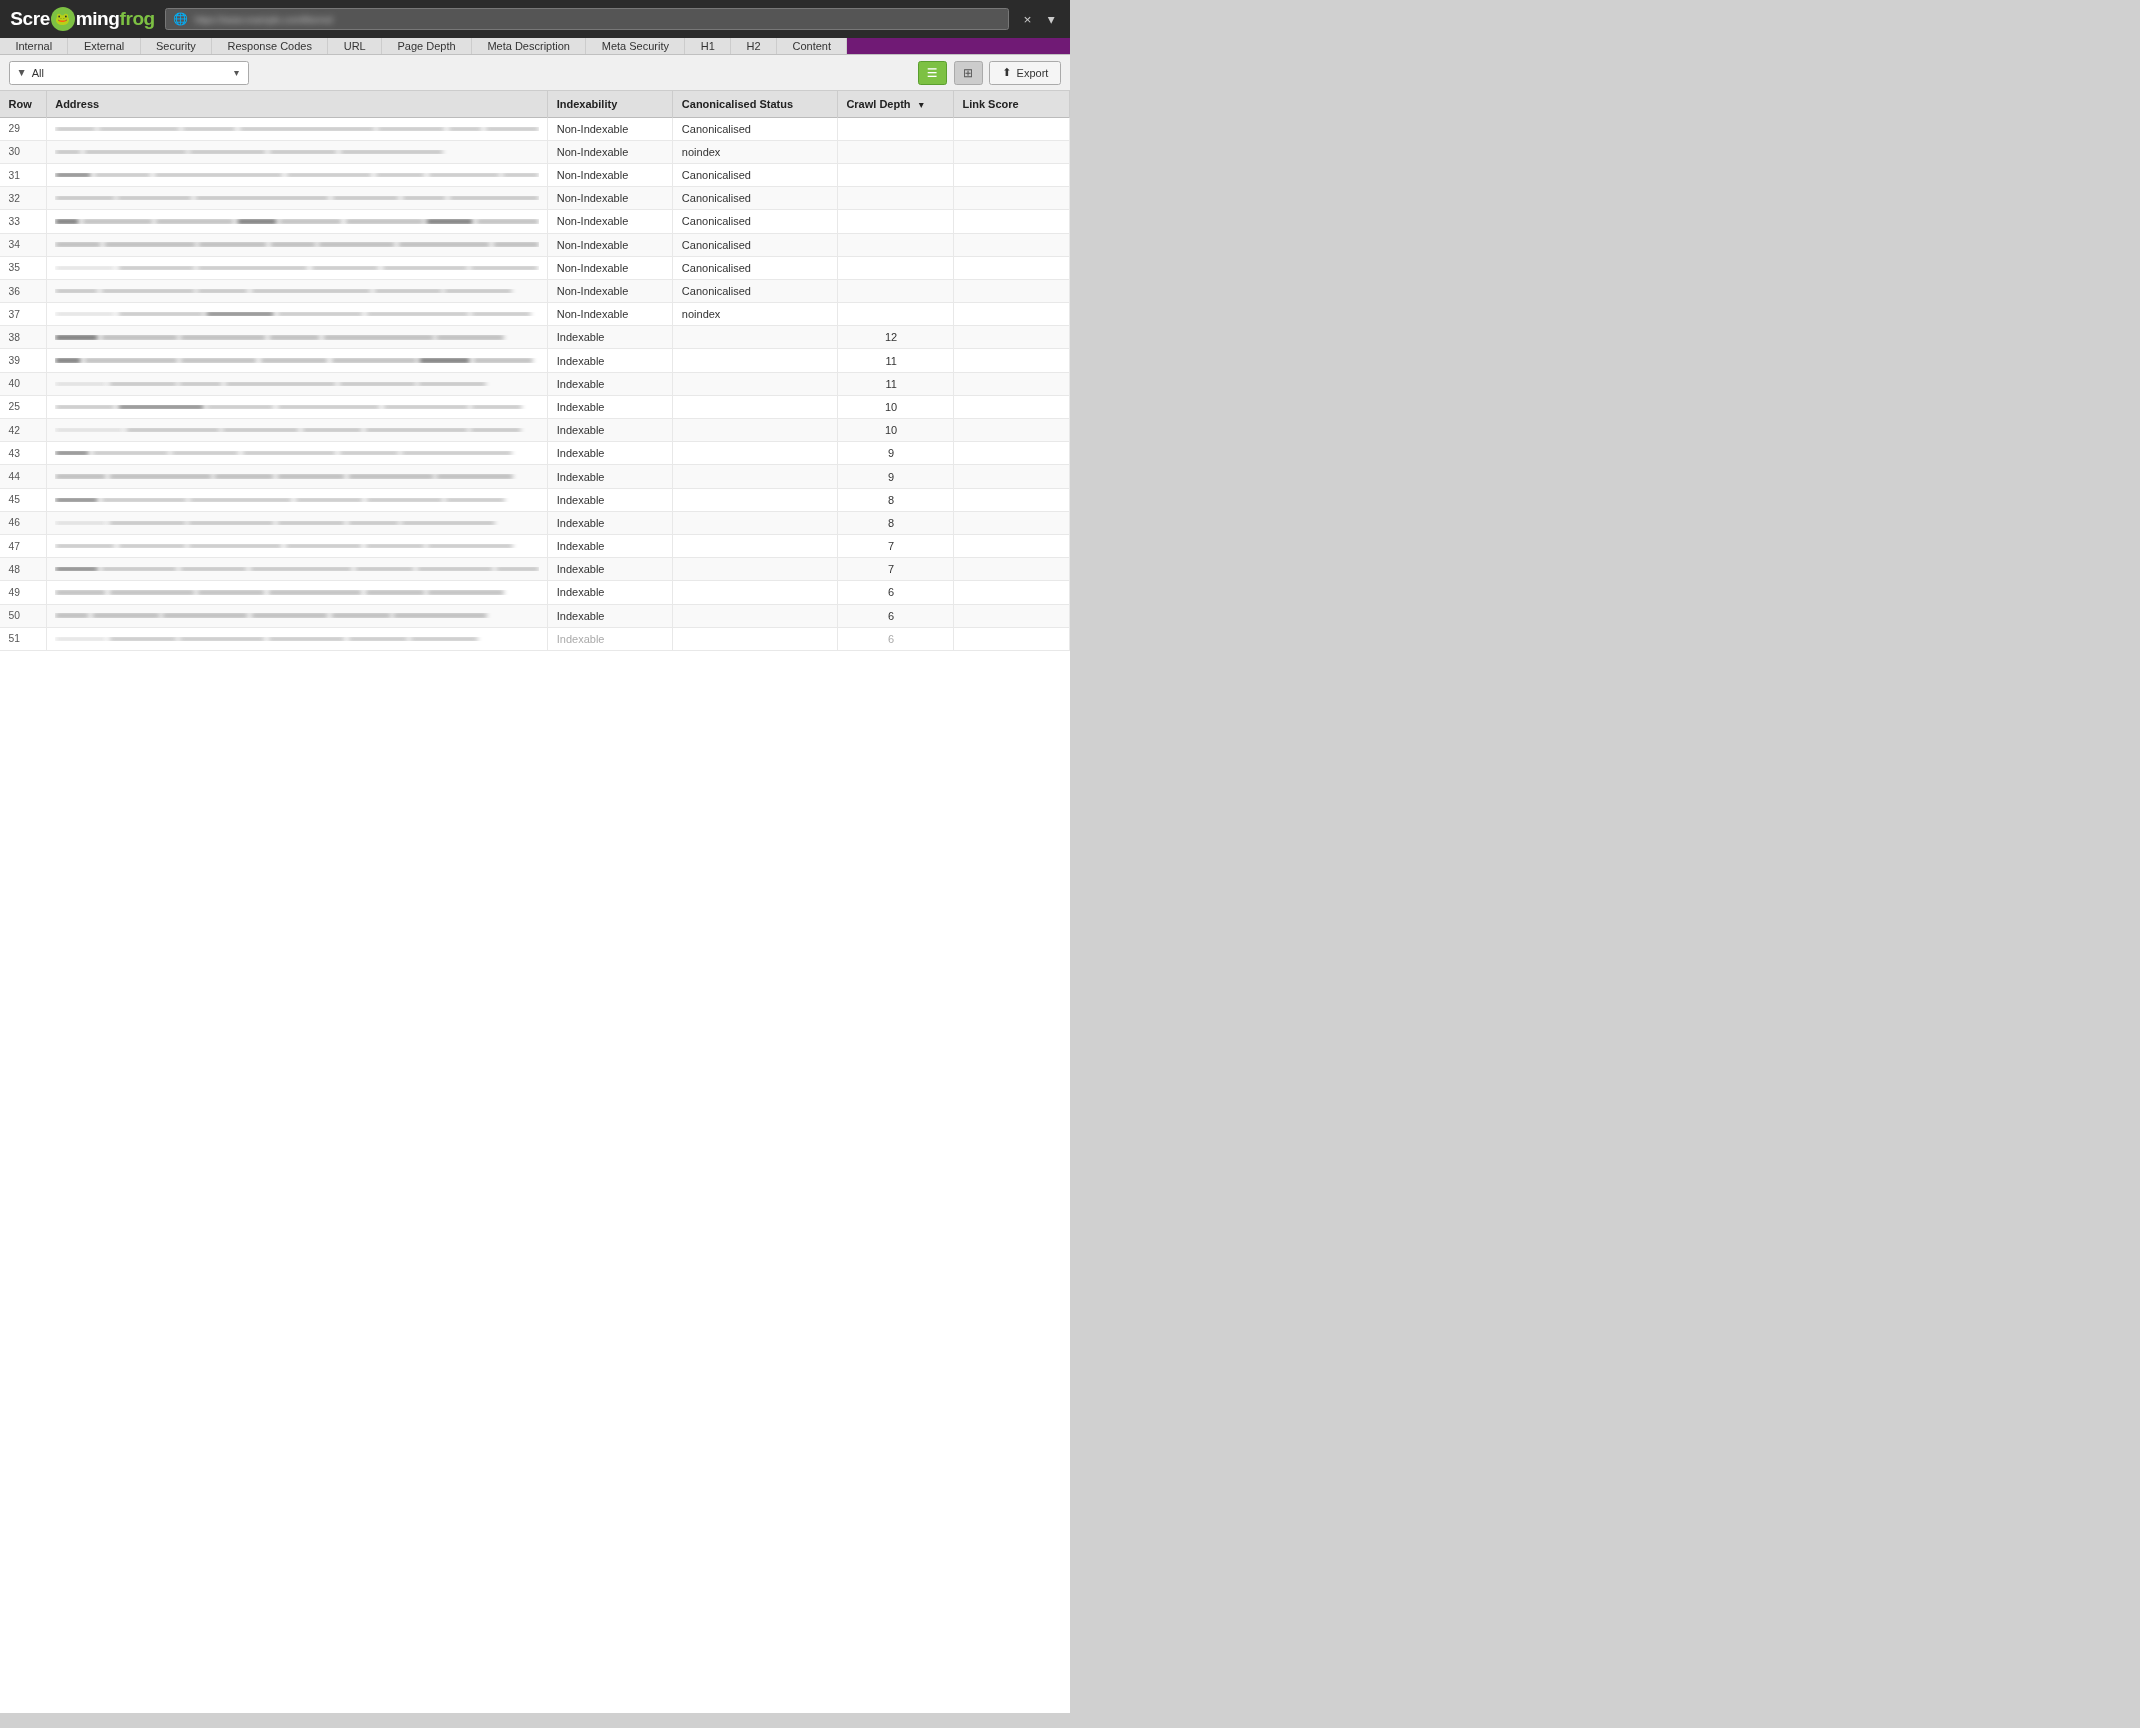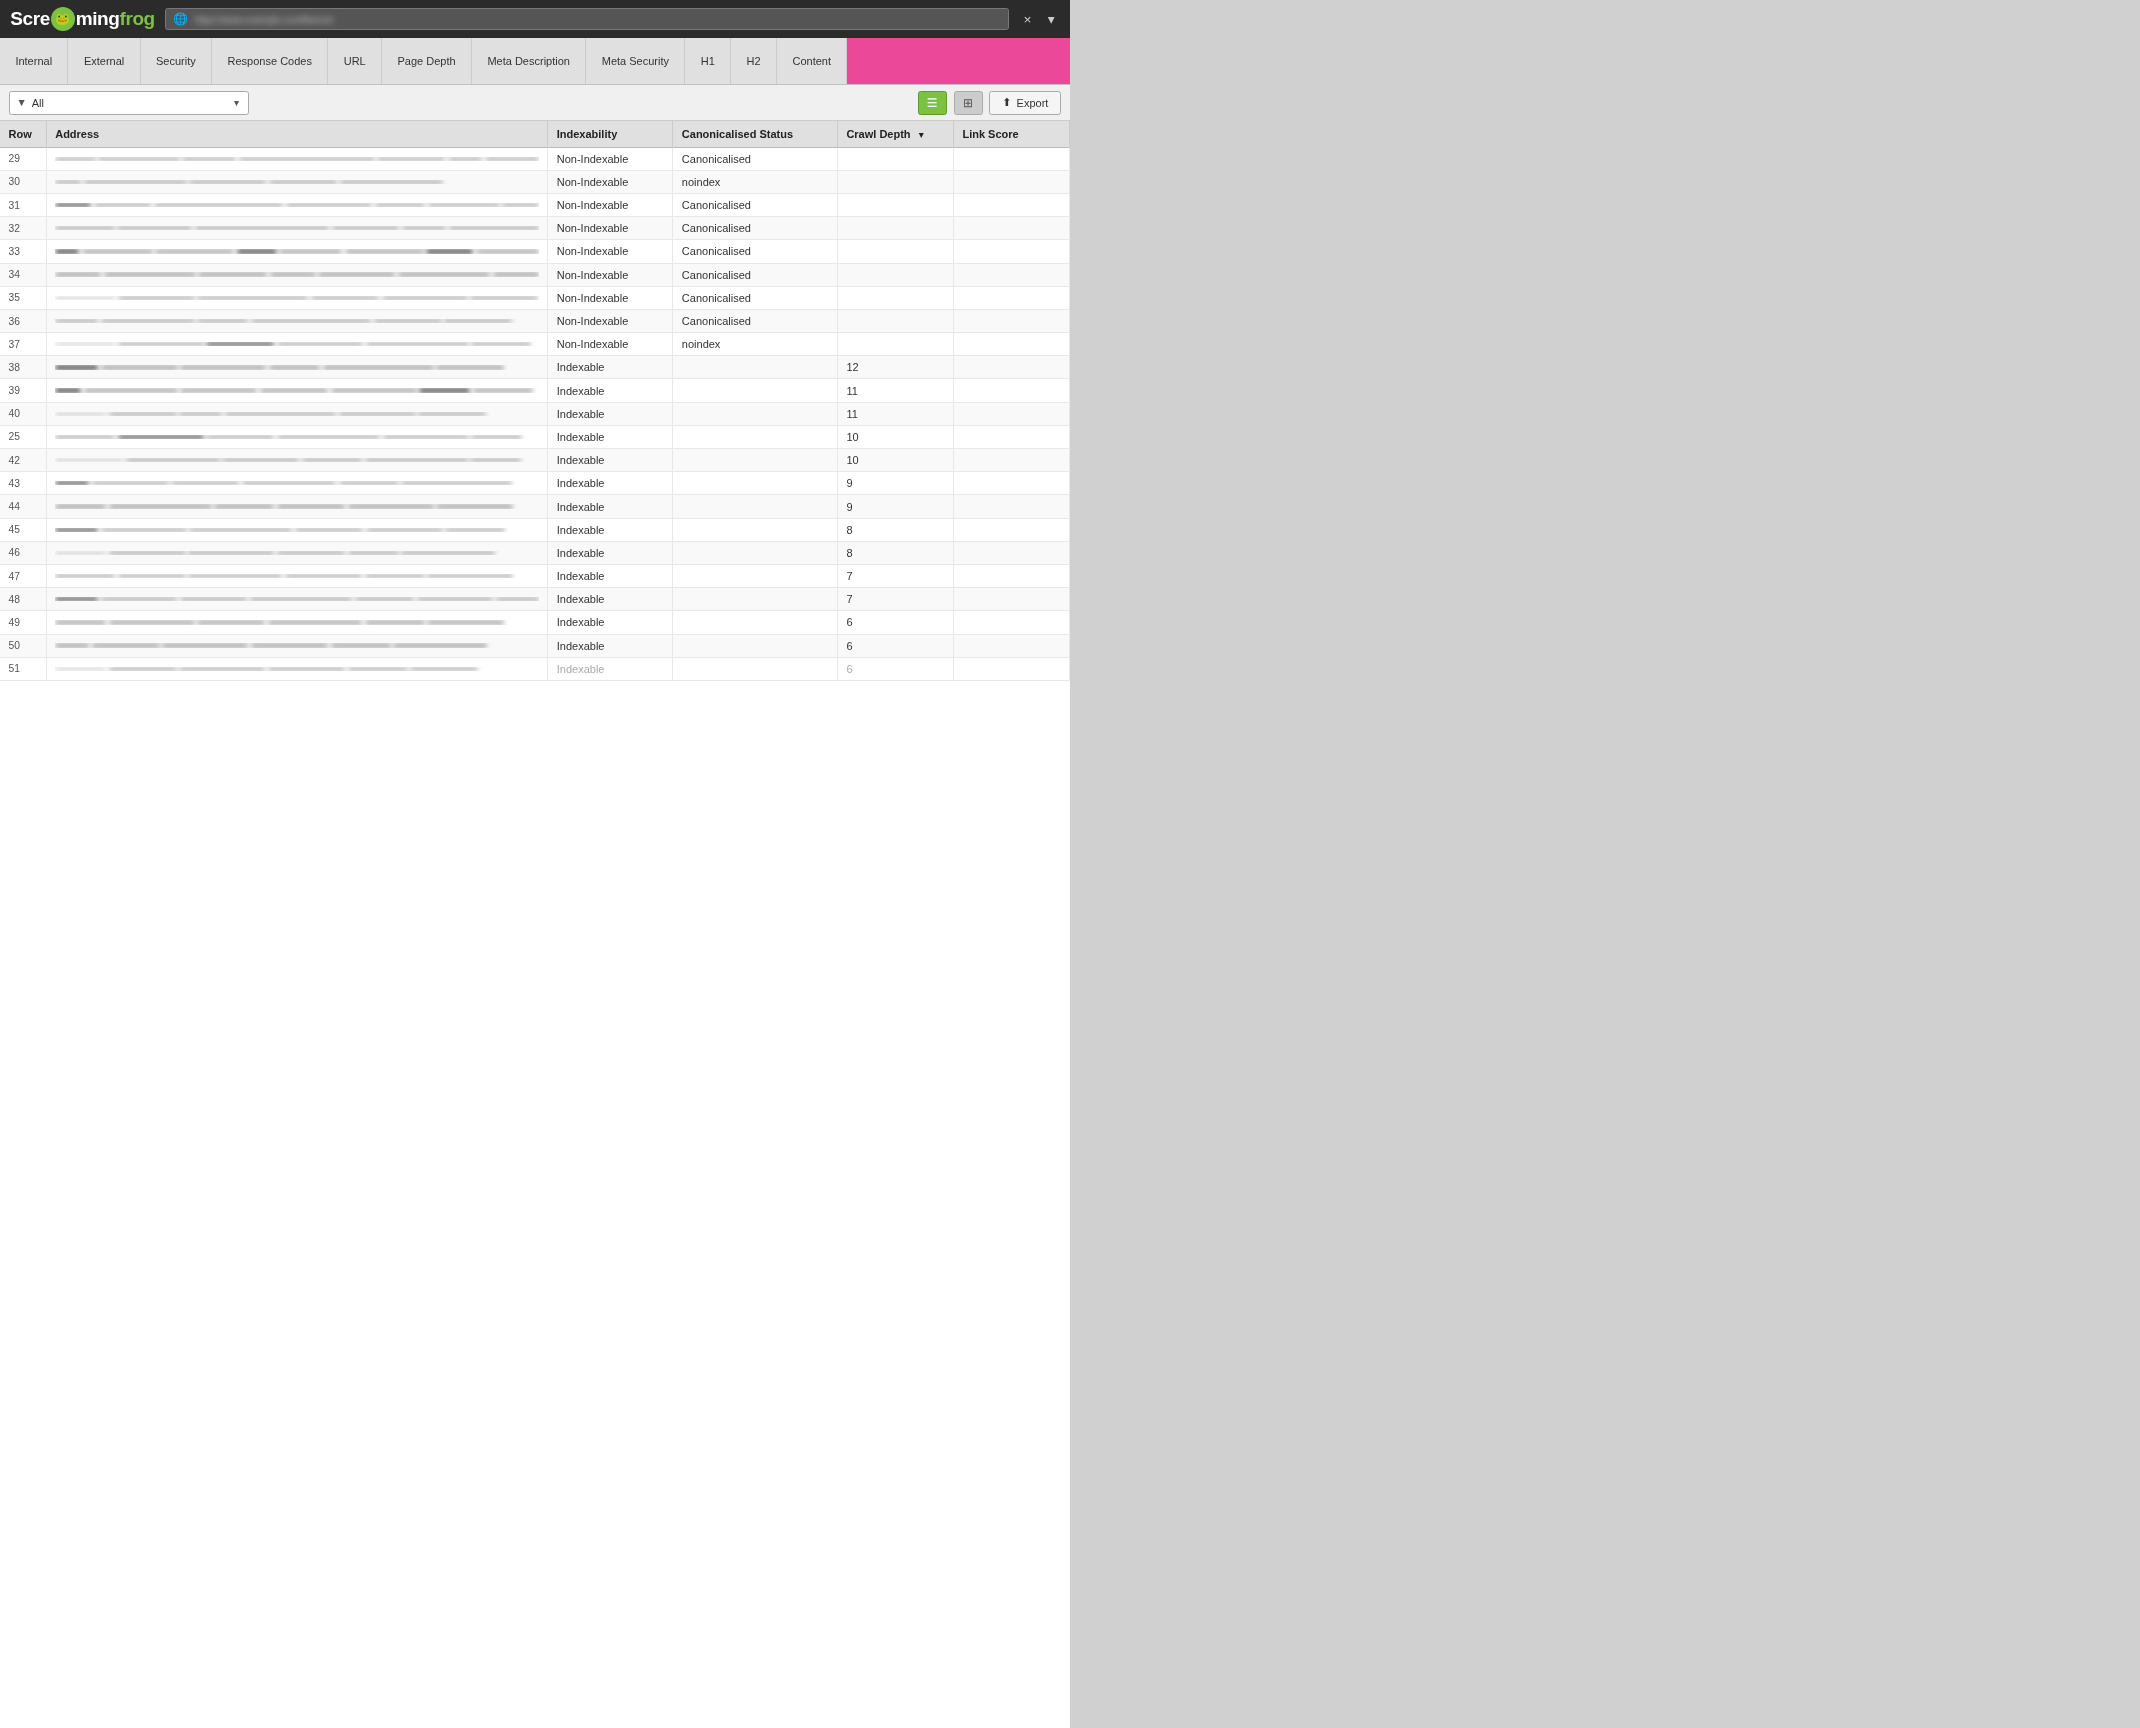--- a/index.html
+++ b/index.html
@@ -59,25 +59,25 @@
     .titlebar-btn {
       color: #ccc;
       font-size: 13.7px;
       cursor: pointer;
       width: 17px; height: 17px;
       display: flex; align-items: center; justify-content: center;
     }
 
     
     .nav-tabs {
-      background: #ec4899;
+      background: #701a75;
       display: flex;
       align-items: stretch;
       border-bottom: 1.7px solid #c0c0c0;
-      height: 47px;
+      height: 17px;
       overflow: hidden;
     }
     .nav-tab {
       padding: 0 15.4px;
       display: flex;
       align-items: center;
       font-size: 11px;
       color: #333;
       cursor: pointer;
       border-right: 0.9px solid #ccc;
@@ -203,21 +203,21 @@
       display: inline-block;
       height: 8.6px;
       border-radius: 1.7px;
       background: #888;
       filter: blur(2.6px);
       opacity: 0.7;
     }
     .blurred-bar.dark { background: #333; opacity: 0.85; }
     .blurred-bar.light { background: #bbb; opacity: 0.6; }
 
-    td.num-right { text-align: left; padding-right: 17px; }
+    td.num-right { text-align: center; padding-right: 17px; }
 
     .sort-arrow { margin-left: 3.4px; font-size: 8.6px; }
 
     
     .addr-content {
       display: flex;
       align-items: center;
       gap: 2.6px;
       flex-wrap: nowrap;
       overflow: hidden;

